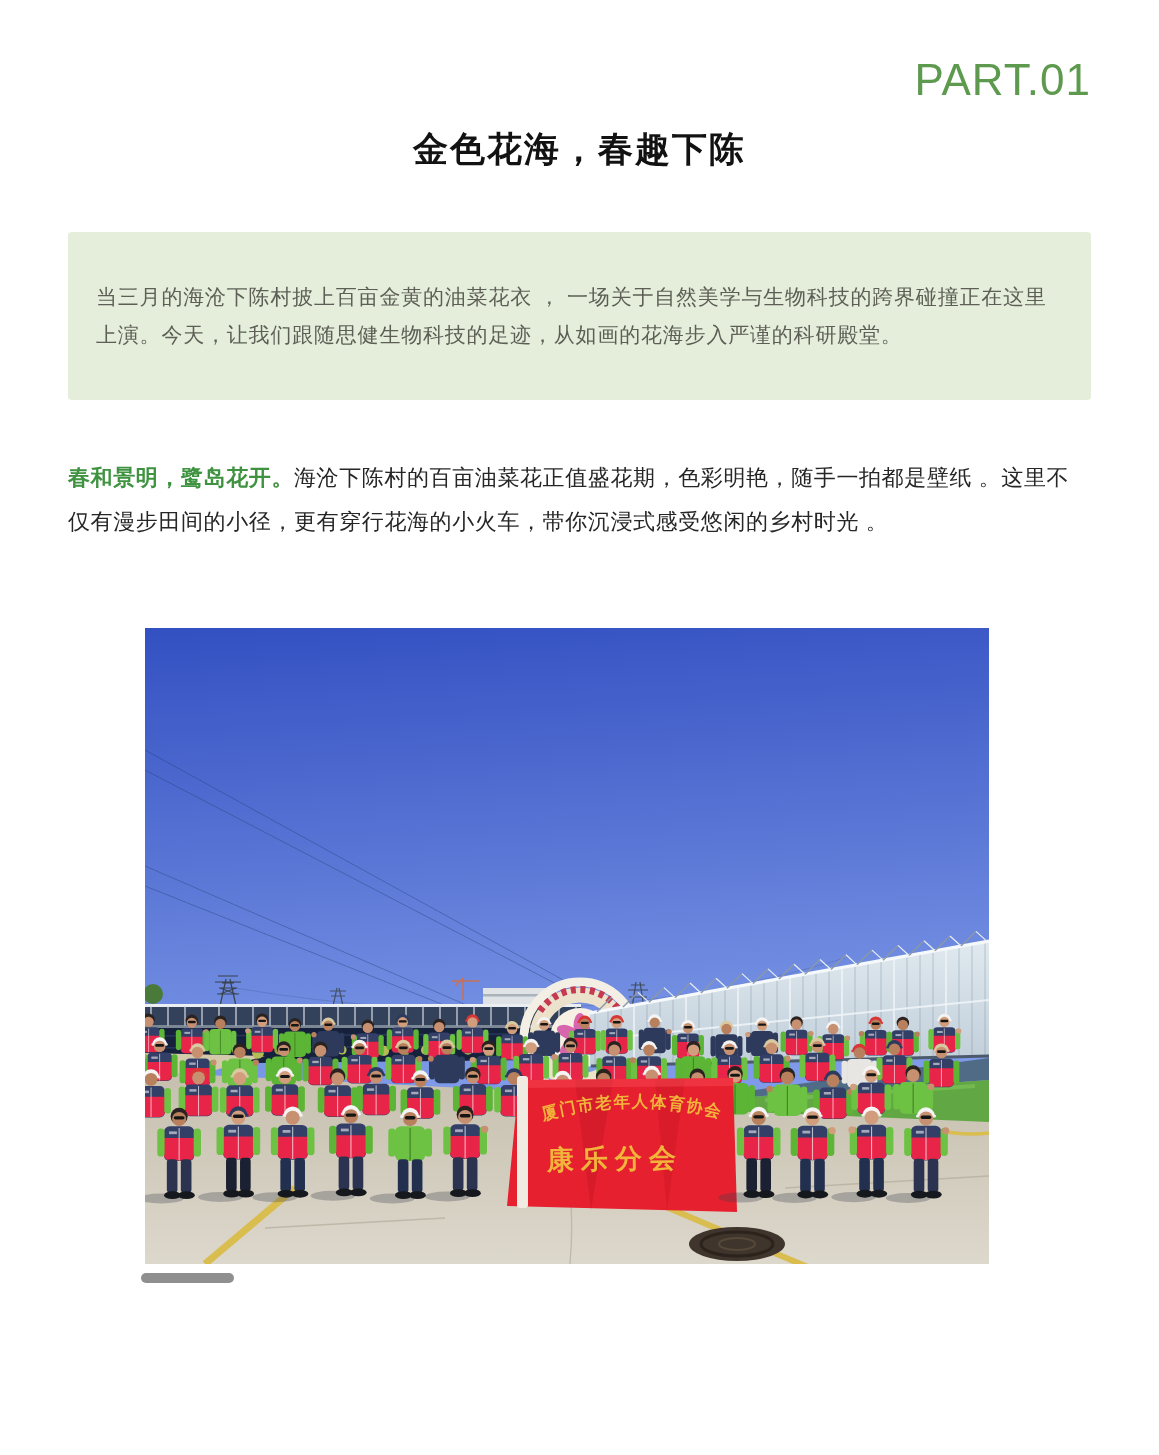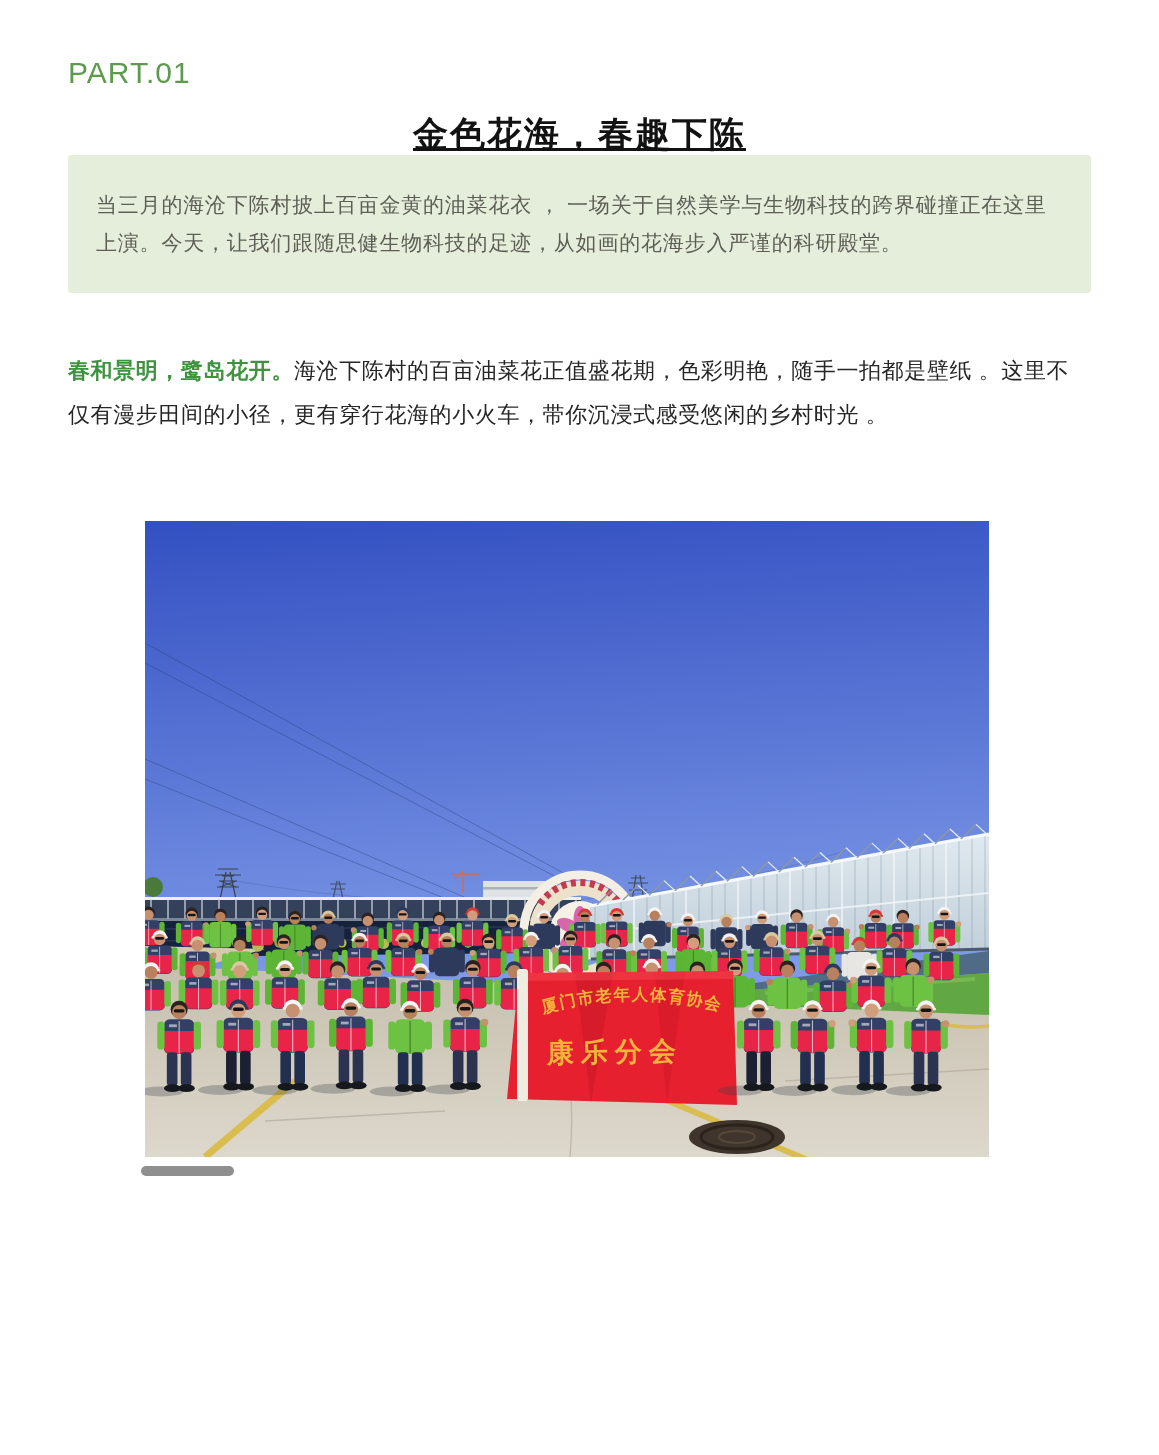--- a/index.html
+++ b/index.html
@@ -1,20 +1,20 @@
 <!DOCTYPE html>
 <html><head>
 <meta charset="utf-8">
 <style>
   html,body{margin:0;padding:0;background:#ffffff;}
   body{width:1159px;font-family:"Liberation Sans","DejaVu Sans",sans-serif;-webkit-font-smoothing:antialiased;}
   .article{width:1023px;margin:0 auto;padding-top:56px;}
-  .kicker{text-align:left;font-size:30px;line-height:1.1;color:#5d9a4e;font-weight:500;letter-spacing:1px;}
-  .title{text-align:center;font-size:35px;line-height:1.2;color:#121212;font-weight:700;letter-spacing:2px;margin:24px 0 0 0;text-decoration:underline;}
-  .intro-box{background:#e5eedb;border-radius:4px;padding:31px 28px;box-sizing:border-box;}
+  .kicker{text-align:right;font-size:44px;line-height:1.1;color:#5d9a4e;font-weight:500;letter-spacing:1px;}
+  .title{text-align:center;font-size:35px;line-height:1.2;color:#121212;font-weight:700;letter-spacing:2px;margin:24px 0 0 0;}
+  .intro-box{margin-top:62px;background:#e5eedb;border-radius:4px;padding:46px 28px;box-sizing:border-box;}
   .intro-box p{margin:0;font-size:21px;line-height:38px;color:#5d5f56;letter-spacing:0.8px;}
   .para{margin:56px 0 0 0;font-size:22px;line-height:44px;color:#262626;letter-spacing:0.6px;}
   .para .lead{color:#3f9340;font-weight:700;}
   .gallery{margin-top:84px;}
   .photo-frame{width:844px;margin-left:77px;}
   .photo-frame svg{display:block;}
   .scroll-thumb{width:93px;height:10px;border-radius:5px;background:#8f8f8f;margin:9px 0 0 73px;}
   .caption{text-align:center;font-size:19px;color:#8f8f8f;letter-spacing:1px;margin-top:41px;padding-bottom:86px;}
 </style>
 </head>

